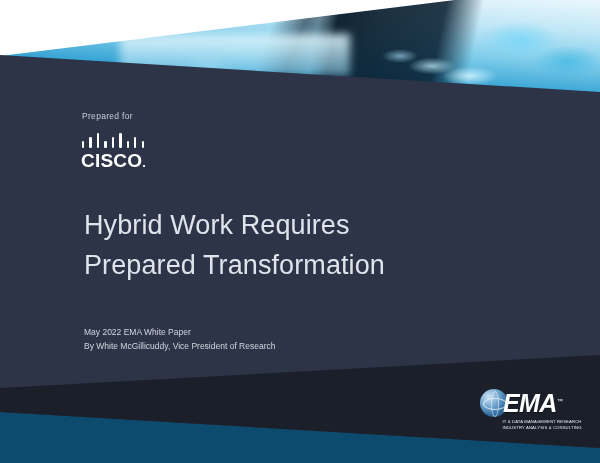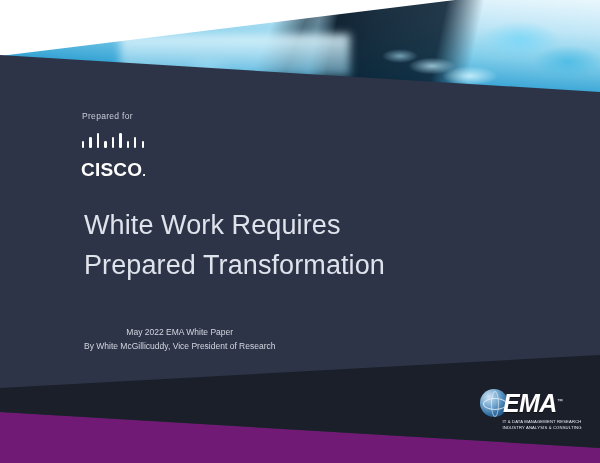--- a/index.html
+++ b/index.html
@@ -8,21 +8,21 @@
     background: #ffffff;
   }
   body {
     font-family: "Liberation Sans", sans-serif;
   }
   .page {
     position: relative;
     width: 600px;
     height: 463px;
     overflow: hidden;
-    background: #701a75;
+    background: #0c4a6e;
   }
 
   
   .banner {
     position: absolute;
     left: 0; top: 0;
     width: 600px;
     height: 100px;
     overflow: hidden;
     background: #0a7fb5;
@@ -121,21 +121,21 @@
   .cisco-bars span {
     display: block;
     width: 2.4px;
     background: #ffffff;
     border-radius: 1.2px;
   }
   .b-s { height: 7px; }
   .b-m { height: 11px; }
   .b-t { height: 15px; }
   .cisco-word {
-    margin-top: 12px;
+    margin-top: 3px;
     font-size: 19px;
     font-weight: bold;
     letter-spacing: .2px;
     color: #ffffff;
     line-height: 1;
   }
   .cisco-word .dot { font-size: 13px; }
 
   .title {
     position: absolute;
@@ -149,21 +149,21 @@
   }
   .title span { display: block; }
 
   .byline {
     position: absolute;
     left: 84px; top: 326px;
     font-size: 8.5px;
     line-height: 1.62;
     color: #d2d6e0;
   }
-  .byline span { display: block; text-align: center; }
+  .byline span { display: block; }
 
   
   .ema-logo {
     position: absolute;
     left: 480px; top: 388px;
     width: 104px;
     height: 46px;
   }
   .ema-row {
     display: flex;
@@ -252,21 +252,21 @@
         <span class="b-m"></span>
         <span class="b-t"></span>
         <span class="b-s"></span>
         <span class="b-m"></span>
         <span class="b-s"></span>
       </div>
       <div class="cisco-word"><span>CISCO</span><span class="dot">.</span></div>
     </div>
 
     <div class="title">
-      <span>White Work Requires</span>
+      <span>Hybrid Work Requires</span>
       <span>Prepared Transformation</span>
     </div>
 
     <div class="byline">
       <span>May 2022 EMA White Paper</span>
       <span>By White McGillicuddy, Vice President of Research</span>
     </div>
 
     <div class="ema-logo">
       <div class="ema-row">

